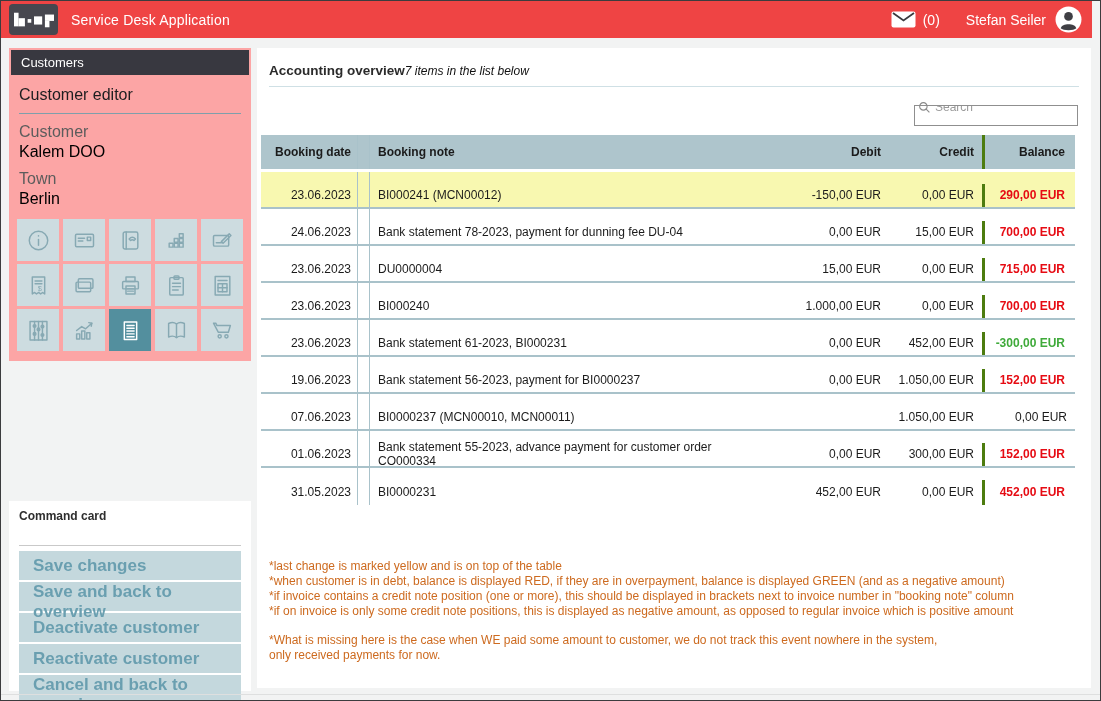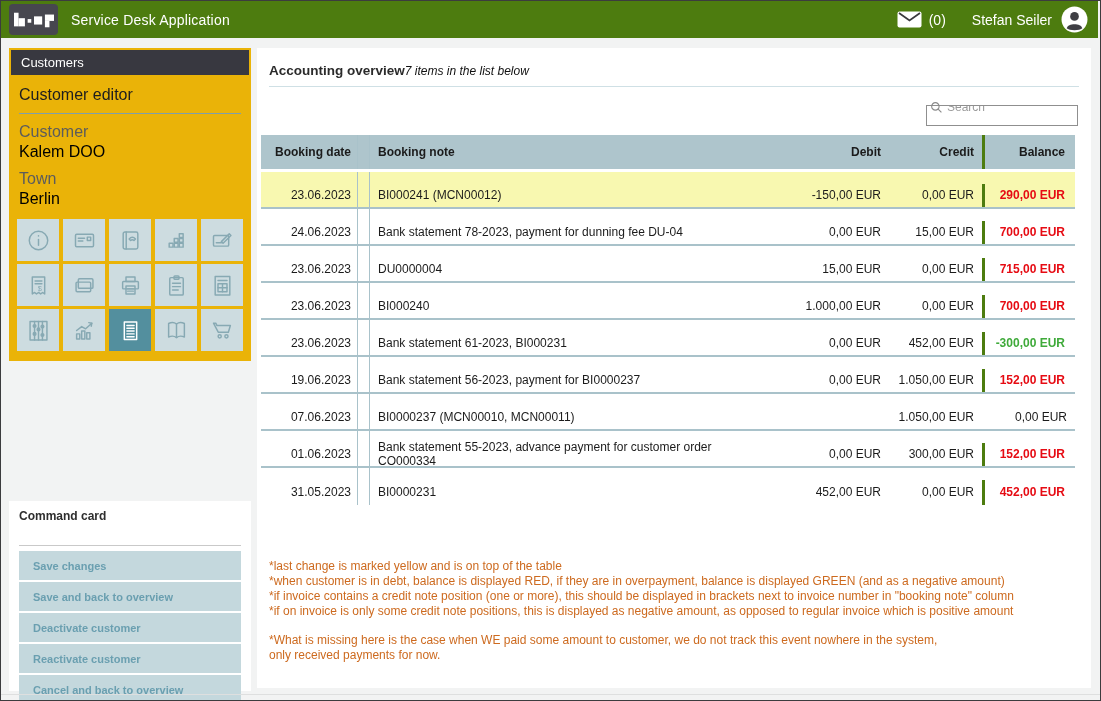--- a/index.html
+++ b/index.html
@@ -4,37 +4,37 @@
 <style>
   * { box-sizing: border-box; margin: 0; padding: 0; }
   html,body { background:#d8d8d8; }
   body { font-family: "Liberation Sans", sans-serif; }
   .window {
     position: relative; width: 1101px; height: 701px;
     background: #f2f3f3; border: 1px solid #3c3c3e; overflow: hidden;
   }
   
   .topbar {
-    position: absolute; top: 0; left: 0; right: 2px; height: 37px;
-    background: #4d7c0f; display: flex; align-items: center; padding: 0 10px 0 8px;
+    position: absolute; top: 0; left: 0; right: 8px; height: 37px;
+    background: #ef4444; display: flex; align-items: center; padding: 0 10px 0 8px;
   }
   .logo-box {
     width: 49px; height: 31px; background: #47474f; border-radius: 4px;
     display: flex; align-items: center; justify-content: center; flex: 0 0 auto;
   }
   .app-title { color: #fff; font-size: 14px; margin-left: 13px; letter-spacing: .2px; }
   .topbar-right { margin-left: auto; display: flex; align-items: center; }
   .mail-wrap { display: flex; align-items: center; cursor: pointer; }
   .mail-count { color: #fff; font-size: 14px; margin-left: 7px; }
   .user-wrap { display: flex; align-items: center; margin-left: 26px; cursor: pointer; }
   .user-name { color: #fff; font-size: 14px; margin-right: 9px; }
   
   .side-panel {
     position: absolute; left: 8px; top: 47px; width: 242px;
-    background: #eab308; padding: 2px 0 10px;
+    background: #fca5a5; padding: 2px 0 10px;
   }
   .customers-bar {
     margin: 0 2px; height: 25px; background: #383840; color: #fff;
     font-size: 13px; line-height: 25px; padding-left: 10px; cursor: pointer;
   }
   .editor-title {
     margin: 11px 10px 0; font-size: 16px; color: #1d1d1f;
     padding-bottom: 9px; border-bottom: 1px solid #7e9fab;
   }
   .field { margin: 9px 10px 0; }
@@ -57,39 +57,39 @@
     position: absolute; left: 8px; top: 500px; width: 242px; height: 190px;
     background: #fff; padding: 8px 10px 10px;
   }
   .command-title {
     font-size: 12px; font-weight: bold; color: #2e2e2e;
     padding-bottom: 22px; border-bottom: 1px solid #c9c9c9; margin-bottom: 5px;
   }
   .cmd-button {
     display: block; width: 100%; height: 29px; margin-bottom: 2px;
     background: #c4d8dd; border: none; text-align: left; padding-left: 14px;
-    color: #6a9fb0; font-weight: bold; font-size: 11px; cursor: pointer;
+    color: #6a9fb0; font-weight: bold; font-size: 17px; cursor: pointer;
     font-family: "Liberation Sans", sans-serif;
   }
   
   .main-panel {
     position: absolute; left: 256px; top: 47px; width: 834px; height: 640px;
     background: #fff;
   }
   .main-head {
     display: flex; justify-content: flex-start; align-items: flex-end;
     padding: 15px 14px 0 12px;
   }
   .main-title { font-size: 13.5px; font-weight: bold; color: #2b2b2b; }
   .items-info { font-size: 12px; font-style: italic; color: #111; }
   .head-rule { border-bottom: 1px solid #cfe0e5; margin: 8px 12px 0 12px; }
   .search-row { display: flex; justify-content: flex-end; padding: 10px 13px 9px; }
   .search-box { position: relative; }
   .search-box input {
-    width: 152px; height: 21px; border: 1px solid #8f8f8f; background: #fff;
+    width: 164px; height: 21px; border: 1px solid #8f8f8f; background: #fff;
     font-size: 12px; color: #333; padding: 0 6px 16px 20px;
     font-family: "Liberation Sans", sans-serif; outline: none;
   }
   .search-box input::placeholder { color: #9a9a9a; }
   .search-icon { position: absolute; left: 4px; top: 4px; width: 13px; height: 13px; }
   
   .acct-table { margin: 0 16px 0 4px; font-size: 12px; color: #1b1b1b; }
   .t-header, .t-row { display: flex; align-items: stretch; }
   .t-header { height: 37px; background: #aec5cc; font-weight: bold; }
   .t-header .cell { display: flex; align-items: center; }

